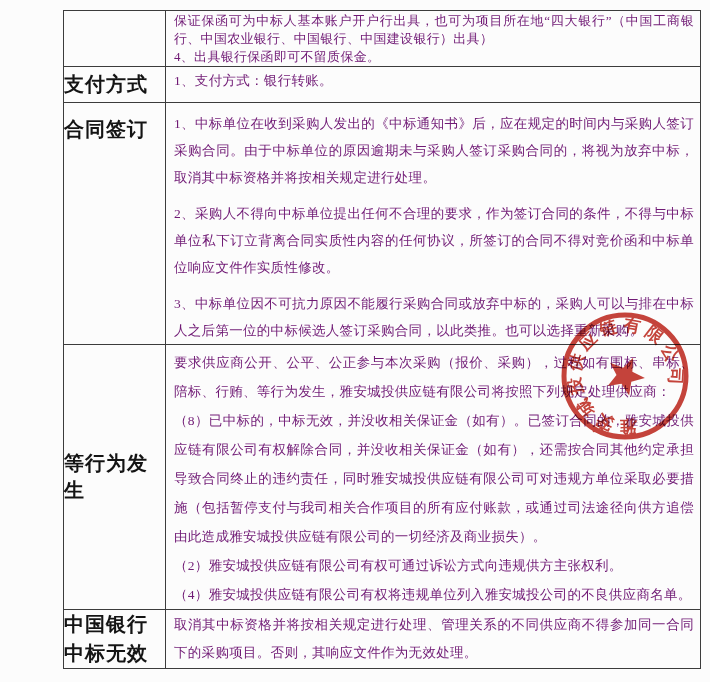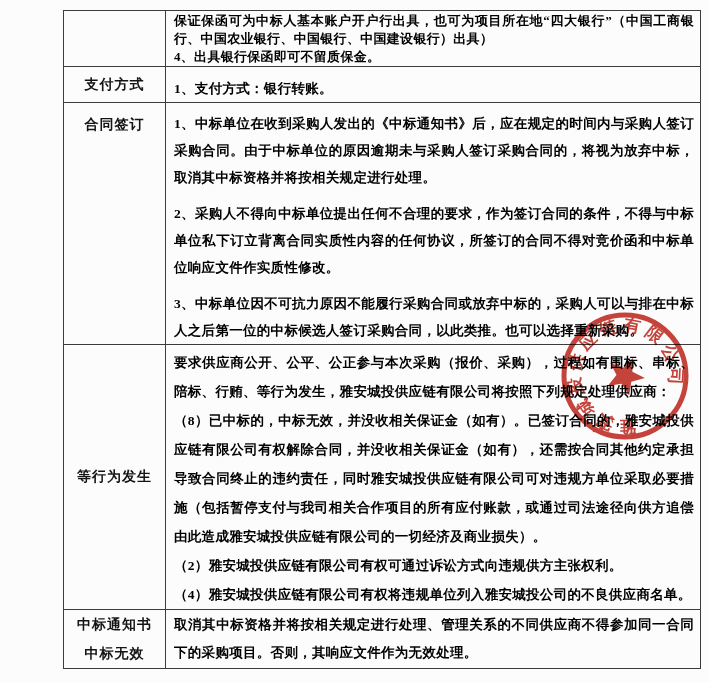--- a/index.html
+++ b/index.html
@@ -17,45 +17,45 @@
     border-collapse:collapse;table-layout:fixed;
   }
   .doc-table td{
     border:1px solid #3c3c3c;
     vertical-align:middle;
     padding:0;
   }
   col.col-label{width:102px;}
   col.col-content{width:535px;}
   td.label-cell{
-    text-align:center;
+    text-align:left;
     font-weight:700;
-    font-size:14px;
+    font-size:20px;
     letter-spacing:1px;
     color:#141414;
   }
   td.label-top{vertical-align:top;padding-top:13px;}
   td.content-cell{
     vertical-align:top;
     padding:2px 6px 0 8px;
     font-size:13.5px;
-    font-weight:700;
+    font-weight:400;
     letter-spacing:0.3px;
-    color:#000000;
+    color:#701a75;
     margin-top:20px;
   }
   .content-cell p{
     margin:0;
     text-align:justify;
   }
   
   tr.r0{height:55px;}
   tr.r0 .content-cell{line-height:18px;font-size:13px;padding-top:1px;}
   tr.r1{height:36px;}
-  tr.r1 .content-cell{line-height:20px;padding-top:12px;}
+  tr.r1 .content-cell{line-height:20px;padding-top:4px;}
   tr.r2{height:242px;}
   tr.r2 .content-cell{line-height:27px;padding-top:7px;}
   tr.r2 .content-cell p + p{margin-top:9px;}
   tr.r3{height:260px;}
   tr.r3 .content-cell{line-height:29px;padding-top:3px;}
   tr.r4{height:57px;}
   tr.r4 .content-cell{line-height:28px;padding-top:1px;}
   .label-line{display:block;line-height:29px;}
   
   .seal{
@@ -114,21 +114,21 @@
       <td class="content-cell">
         <p>要求供应商公开、公平、公正参与本次采购（报价、采购），过程如有围标、串标、陪标、行贿、等行为发生，雅安城投供应链有限公司将按照下列规定处理供应商：</p>
         <p>（8）已中标的，中标无效，并没收相关保证金（如有）。已签订合同的，雅安城投供应链有限公司有权解除合同，并没收相关保证金（如有），还需按合同其他约定承担导致合同终止的违约责任，同时雅安城投供应链有限公司可对违规方单位采取必要措施（包括暂停支付与我司相关合作项目的所有应付账款，或通过司法途径向供方追偿由此造成雅安城投供应链有限公司的一切经济及商业损失）。</p>
         <p>（2）雅安城投供应链有限公司有权可通过诉讼方式向违规供方主张权利。</p>
         <p>（4）雅安城投供应链有限公司有权将违规单位列入雅安城投公司的不良供应商名单。</p>
       </td>
     </tr>
 
     <tr class="r4">
       <td class="label-cell">
-        <span class="label-line">中标通知书</span>
+        <span class="label-line">中国银行</span>
         <span class="label-line">中标无效</span>
       </td>
       <td class="content-cell">
         <p>取消其中标资格并将按相关规定进行处理、管理关系的不同供应商不得参加同一合同下的采购项目。否则，其响应文件作为无效处理。</p>
       </td>
     </tr>
   </tbody>
     </table>
 
   <svg class="seal" viewBox="0 0 152 152" width="152" height="152" xmlns="http://www.w3.org/2000/svg">

